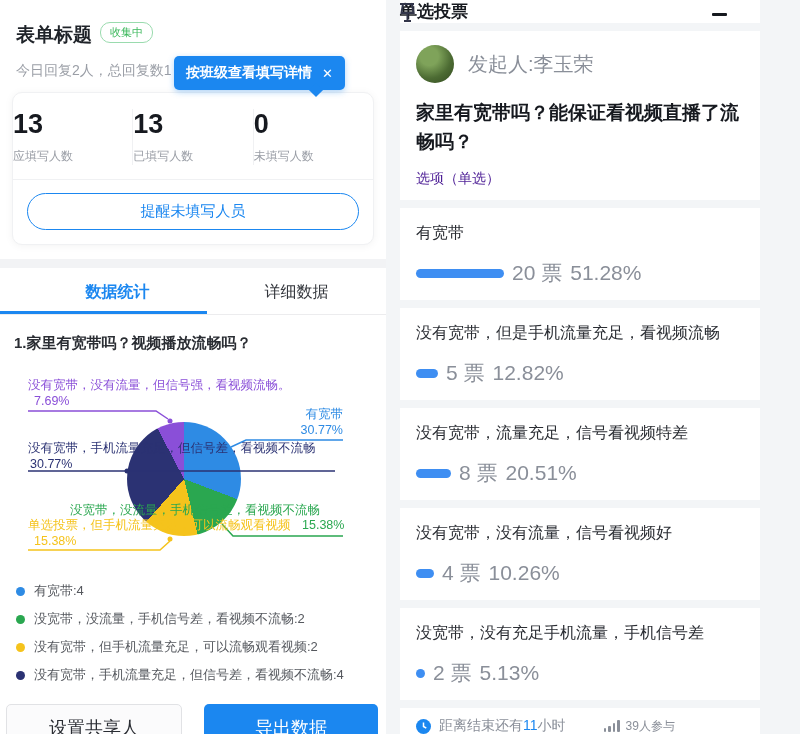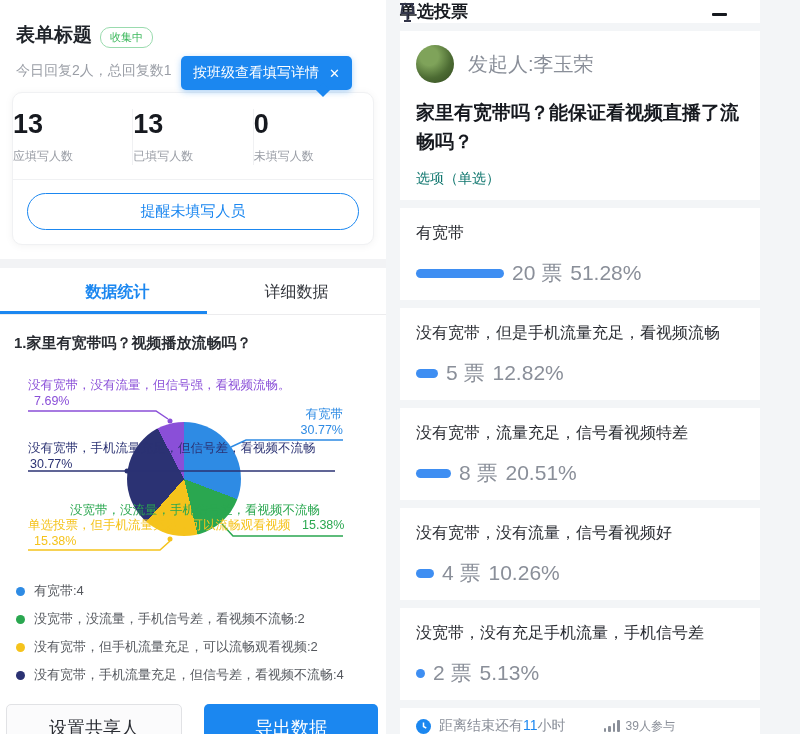--- a/index.html
+++ b/index.html
@@ -6,32 +6,32 @@
   html,body { width:800px; height:734px; overflow:hidden; }
   body {
     font-family:"Liberation Sans","DejaVu Sans",sans-serif;
     background:#f3f5f7;
     display:flex;
     color:#1f2329;
   }
   
   .left-panel { width:386px; background:#fff; position:relative; flex:none; }
   .lp-header { padding:22px 16px 0 16px; }
-  .title-row { display:flex; align-items:flex-end; gap:8px; }
+  .title-row { display:flex; align-items:flex-start; gap:8px; }
   .form-title { font-size:19px; font-weight:700; color:#1f2329; }
   .status-badge {
     font-size:11px; color:var(--badge-green,#3cb85c);
     border:1px solid #9adbae; border-radius:10px; padding:2px 9px;
   }
   .subtitle { margin-top:14px; font-size:14px; color:#9a9ea6; }
   .tooltip {
-    position:absolute; left:181px; top:56px; height:34px;
+    position:absolute; left:174px; top:56px; height:34px;
     background:var(--primary,#1b87f0); color:#fff; font-size:14px;
     display:flex; align-items:center; gap:10px; padding:0 12px;
-    border-radius:5px; z-index:5; box-shadow:0 2px 6px rgba(27,135,240,.35);
+    border-radius:5px; z-index:5; box-shadow:0 2px 6px rgba(27,135,240,.35);font-weight:bold;
   }
   .tooltip .close { font-size:13px; cursor:pointer; }
   .tooltip:after {
     content:""; position:absolute; right:24px; bottom:-5px;
     width:10px; height:10px; background:var(--primary,#1b87f0);
     transform:rotate(45deg);
   }
   .stats-card {
     margin:12px 12px 0 12px; background:#fff; border:1px solid #f0f1f3;
     border-radius:10px; box-shadow:0 1px 8px rgba(0,0,0,.05); overflow:hidden;
@@ -100,21 +100,21 @@
   .minimize-glyph { width:15px; height:3px; background:#16191f; border-radius:1px; }
   .rp-gap { height:8px; flex:none; }
   .rp-question-card { padding:14px 16px 12px 16px; }
   .initiator-row { display:flex; align-items:center; gap:14px; }
   .avatar {
     width:38px; height:38px; border-radius:50%; flex:none;
     background:radial-gradient(circle at 35% 30%, #7fa35a 0 25%, #4c6b33 60%, #32491f 100%);
   }
   .initiator { font-size:20px; color:#8a8f99; }
   .rp-question { margin-top:16px; font-size:19px; font-weight:700; color:#16191f; line-height:1.5; }
-  .options-label { margin-top:14px; font-size:14px; color:#0f766e; }
+  .options-label { margin-top:14px; font-size:14px; color:#4c1d95; }
   .option-card { padding:15px 16px 13px 16px; cursor:pointer; }
   .option-label { font-size:16px; color:#2a2d33; font-weight:500; }
   .option-result { margin-top:15px; display:flex; align-items:center; gap:8px; }
   .vote-bar { height:9px; border-radius:5px; background:var(--bar-blue,#3e8ef2); flex:none; }
   .vote-text { font-size:21px; color:#8a8f99; }
   .rp-footer-card { padding:9px 16px; display:flex; align-items:center; }
   .clock-icon { width:15px; height:15px; flex:none; margin-right:8px; }
   .countdown { font-size:14px; color:#8a8f99; }
   .countdown .hl { color:var(--primary,#1b87f0); }
   .participants-group { margin-left:38px; display:flex; align-items:flex-end; gap:6px; }

